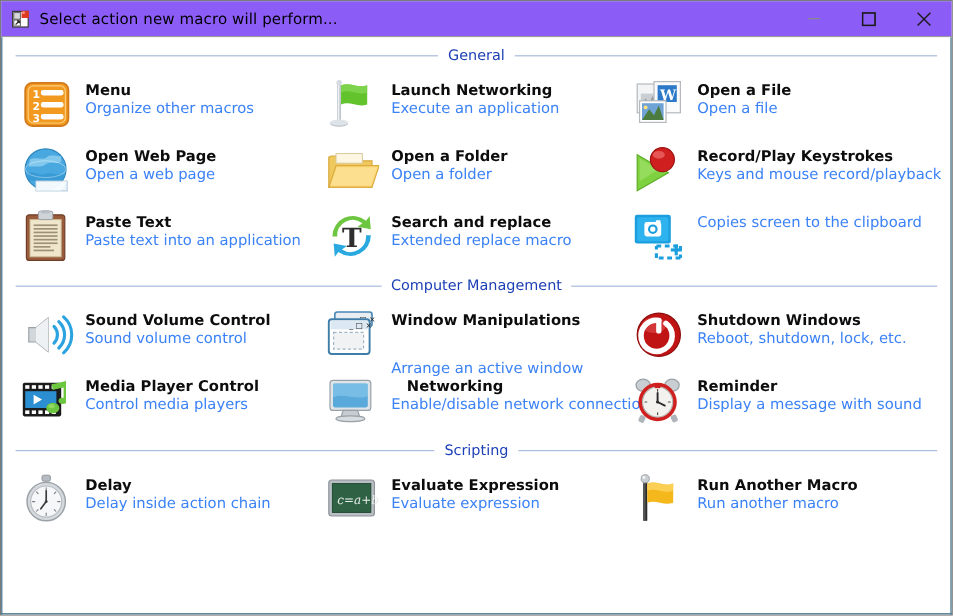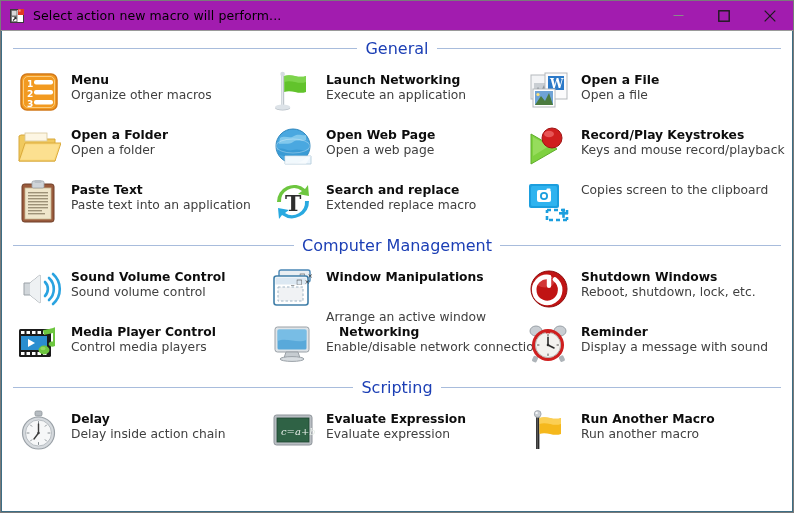--- a/index.html
+++ b/index.html
@@ -25,21 +25,21 @@
     border-top: 1px solid #7a7a7a;
     border-bottom: 1px solid #7a7a7a;
     display: flex;
     flex-direction: column;
   }
 
   
   .titlebar {
     height: 30px;
     min-height: 30px;
-    background: #a21caf;
+    background: #8b5cf6;
     display: flex;
     align-items: center;
     position: relative;
     border-bottom: 1px solid #9a9a9a;
     box-sizing: border-box;
   }
   .app-icon {
     width: 16px;
     height: 16px;
     margin-left: 9px;
@@ -87,21 +87,21 @@
     margin-top: 8px;
     margin-bottom: 5px;
     padding: 0 2px;
   }
   .section-header .rule {
     flex: 1 1 auto;
     height: 1px;
     background: #a8bcdc;
   }
   .section-title {
-    font-size: 16px;
+    font-size: 12px;
     color: #1c3fb5;
     white-space: nowrap;
   }
 
   .grid {
     display: grid;
     grid-template-columns: 255px 255px 1fr;
     row-gap: 0px;
   }
 
@@ -130,21 +130,21 @@
   }
   .action .name {
     font-size: 12.3px;
     font-weight: bold;
     color: #0d0d0d;
     line-height: 15px;
     white-space: nowrap;
   }
   .action .desc {
     font-size: 12.3px;
-    color: #404040;
+    color: #3b82f6;
     line-height: 15px;
     white-space: nowrap;
   }
   svg { display: block; }
 </style>
 </head>
 <body>
 
 <div class="window">
 
@@ -244,48 +244,48 @@
           </svg>
         </span>
         <span class="txt">
           <span class="name" style="display: block;">Open a File</span>
           <span class="desc" style="display: block;">Open a file</span>
         </span>
       </div>
 
       <div class="action">
         <span class="ico">
-          <svg width="44" height="40" viewBox="0 0 44 40">
-            <path d="M2 9 L2 34 L38 34 L38 12 L18 12 L15 8 L4 8 Z" fill="#f0c95e" stroke="#d8a93c" stroke-width="1"></path>
-            <rect x="8" y="6" width="22" height="8" fill="#fdf6e3" stroke="#d8c79a" stroke-width="0.8"></rect>
-            <path d="M2 34 L8 16 L44 16 L38 34 Z" fill="#fbd97a" stroke="#dbab3e" stroke-width="1"></path>
-            <path d="M3.5 32.5 L9 17.5 L42 17.5 L36.8 32.5 Z" fill="#fce39a" opacity="0.7"></path>
-          </svg>
-        </span>
-        <span class="txt">
-          <span class="name" style="display: block;">Open a Folder</span>
-          <span class="desc" style="display: block;">Open a folder</span>
-        </span>
-      </div>
-
-      <div class="action">
-        <span class="ico">
           <svg width="42" height="42" viewBox="0 0 42 42">
             <circle cx="20" cy="20" r="17" fill="#4aa8e0"></circle>
             <circle cx="20" cy="20" r="17" fill="none" stroke="#2d86bd" stroke-width="1"></circle>
             <path d="M7 12 C12 9 17 13 21 10 C25 7 30 10 33 9 L33 14 C28 16 24 13 20 16 C16 19 10 17 6 18 Z" fill="#8fd0ef" opacity="0.8"></path>
             <path d="M5 23 C11 21 15 26 20 24 C26 22 31 26 36 24 L34 30 C28 32 24 28 19 30 C14 32 9 29 5 29 Z" fill="#2f93cf" opacity="0.65"></path>
             <ellipse cx="20" cy="20" rx="17" ry="7" fill="none" stroke="#ffffff" stroke-width="0.7" opacity="0.45"></ellipse>
             <path d="M12 30 L38 30 L38 38 L12 38 Z" fill="#eaf5fd" stroke="#b8cedd" stroke-width="1" opacity="0.95"></path>
             <path d="M12 30 L38 30 L33 38 L12 38 Z" fill="#ffffff" opacity="0.55"></path>
           </svg>
         </span>
         <span class="txt">
           <span class="name" style="display: block;">Open Web Page</span>
           <span class="desc" style="display: block;">Open a web page</span>
+        </span>
+      </div>
+
+      <div class="action">
+        <span class="ico">
+          <svg width="44" height="40" viewBox="0 0 44 40">
+            <path d="M2 9 L2 34 L38 34 L38 12 L18 12 L15 8 L4 8 Z" fill="#f0c95e" stroke="#d8a93c" stroke-width="1"></path>
+            <rect x="8" y="6" width="22" height="8" fill="#fdf6e3" stroke="#d8c79a" stroke-width="0.8"></rect>
+            <path d="M2 34 L8 16 L44 16 L38 34 Z" fill="#fbd97a" stroke="#dbab3e" stroke-width="1"></path>
+            <path d="M3.5 32.5 L9 17.5 L42 17.5 L36.8 32.5 Z" fill="#fce39a" opacity="0.7"></path>
+          </svg>
+        </span>
+        <span class="txt">
+          <span class="name" style="display: block;">Open a Folder</span>
+          <span class="desc" style="display: block;">Open a folder</span>
         </span>
       </div>
 
       <div class="action">
         <span class="ico">
           <svg width="44" height="42" viewBox="0 0 44 42">
             <path d="M4 8 L4 38 L30 23 Z" fill="#7ed13f"></path>
             <path d="M4 8 L4 38 L30 23 Z" fill="none" stroke="#5fae2a" stroke-width="1"></path>
             <path d="M6 11 L6 30 L22 20 Z" fill="#a6e36f" opacity="0.6"></path>
             <circle cx="25" cy="12" r="10" fill="#d01f1f"></circle>

